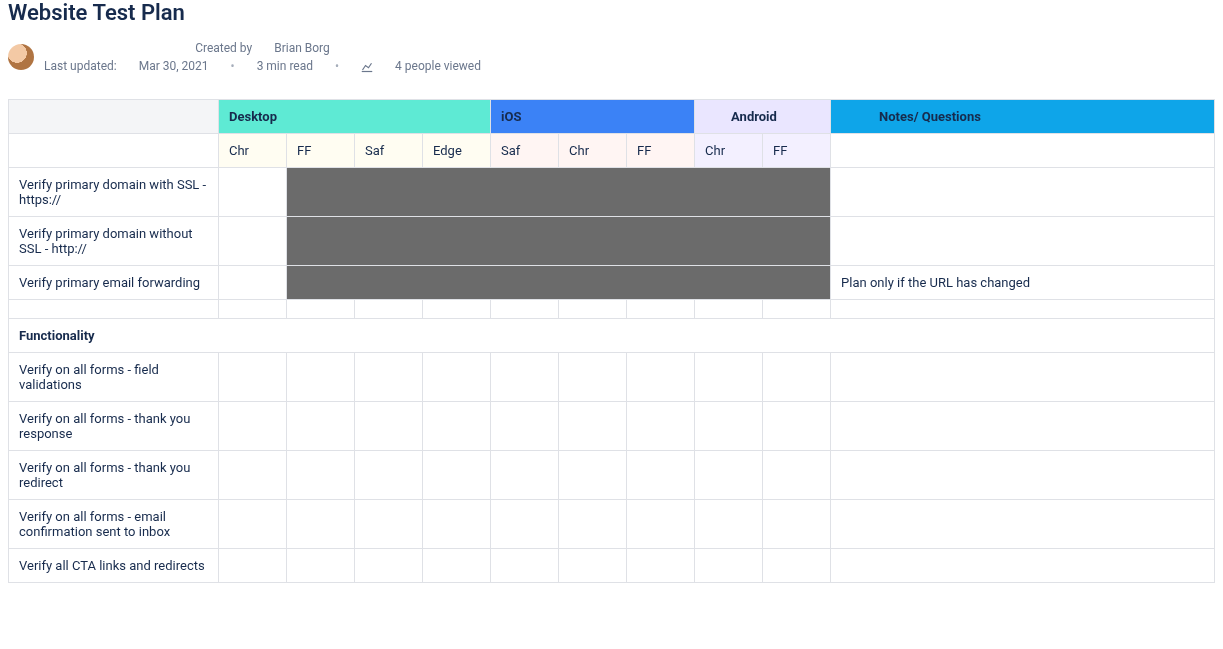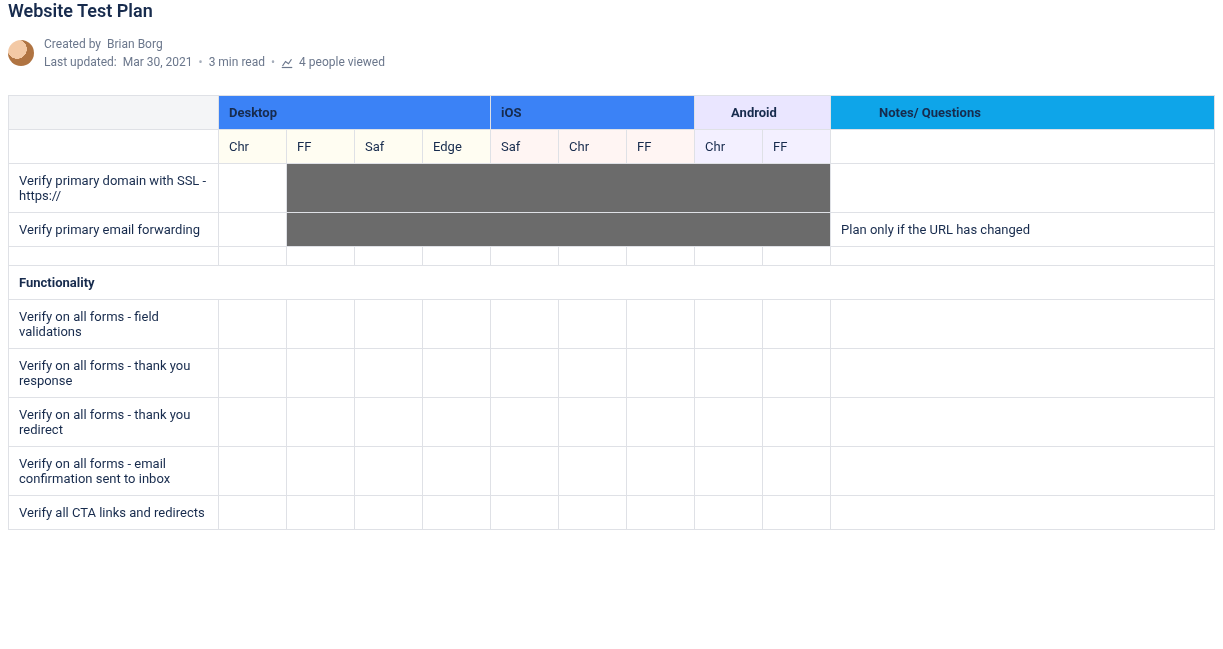--- a/index.html
+++ b/index.html
@@ -8,42 +8,42 @@
     font-family: -apple-system, BlinkMacSystemFont, "Segoe UI", Roboto, Helvetica, Arial, sans-serif;
     font-size: 14px;
     color: #172B4D;
     background: #fff;
   }
   .page {
     padding: 0 8px 20px 8px;
   }
   h1.title {
     margin: 0 0 14px 0;
-    font-size: 18px;
+    font-size: 22px;
     font-weight: 600;
     color: #172B4D;
   }
   .byline {
     display: flex;
     align-items: center;
     gap: 10px;
     margin-bottom: 24px;
   }
   .avatar {
     width: 26px; height: 26px;
     border-radius: 50%;
     background: radial-gradient(circle at 35% 35%, #f3c9a5 0 40%, #b07442 41% 100%);
     flex-shrink: 0;
   }
   .byline-text {
     font-size: 12px;
     color: #6B778C;
     line-height: 1.5;
   }
-  .byline-row { display: flex; align-items: center; gap: 6px; flex-wrap: wrap; }
+  .byline-row { display: flex; align-items: center; gap: 22px; flex-wrap: wrap; justify-content: center; }
   .byline-row .sep::before { content: "•"; color: #a5adba; }
   .stats-icon {
     display: inline-block;
     width: 12px; height: 12px;
     vertical-align: -1px;
   }
   .stats-icon svg { width: 12px; height: 12px; }
 
   
   table.test-table {
@@ -63,21 +63,21 @@
   col.c-label { width: 210px; }
   col.c-browser { width: 68px; }
   col.c-notes { width: auto; }
 
   
   tr.platform-row th {
     background: #F4F5F7;
     font-weight: 700;
     text-align: left;
   }
-  tr.platform-row th.plat-desktop { background: #3b82f6; }
+  tr.platform-row th.plat-desktop { background: #5eead4; }
   tr.platform-row th.plat-ios     { background: #3b82f6; margin-top: 20px; }
   tr.platform-row th.plat-android { background: #EAE6FF; padding-left: 36px; }
   tr.platform-row th.plat-notes   { background: #0ea5e9; padding-left: 48px; }
 
   tr.browser-row th {
     font-weight: 400;
     text-align: left;
     background: #fff;
   }
   tr.browser-row th.b-desktop { background: #FFFDF2; }
@@ -167,20 +167,26 @@
       </tr>
     </thead>
     <tbody id="table-body">
         <tr>
           <td class="label-cell">Verify primary domain with SSL - https://</td>
           <td></td>
           <td class="shaded" colspan="8"></td>
           <td class="notes-cell"></td>
         </tr>
         <tr>
+          <td class="label-cell">Verify primary domain without SSL - http://</td>
+          <td></td>
+          <td class="shaded" colspan="8"></td>
+          <td class="notes-cell"></td>
+        </tr>
+        <tr>
           <td class="label-cell">Verify primary email forwarding</td>
           <td></td>
           <td class="shaded" colspan="8"></td>
           <td class="notes-cell">Plan only if the URL has changed</td>
         </tr>
         <tr>
           <td class="label-cell"></td>
           <td></td>
           <td></td>
           <td></td>

